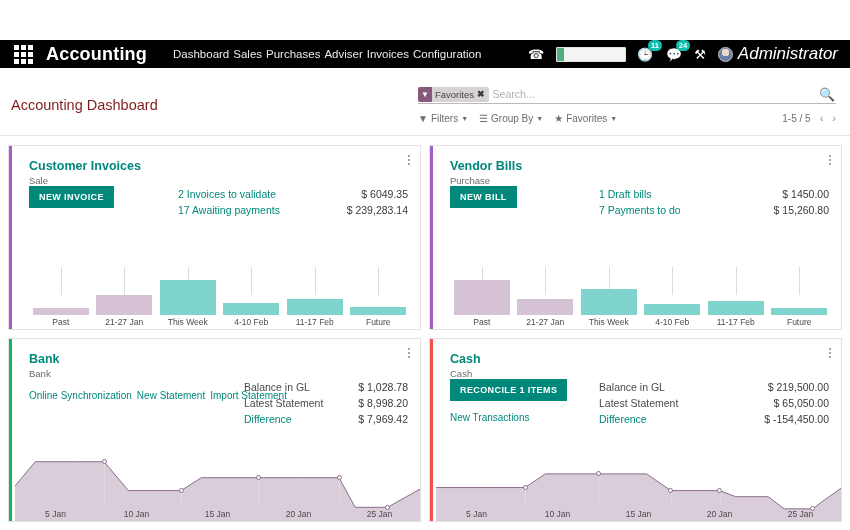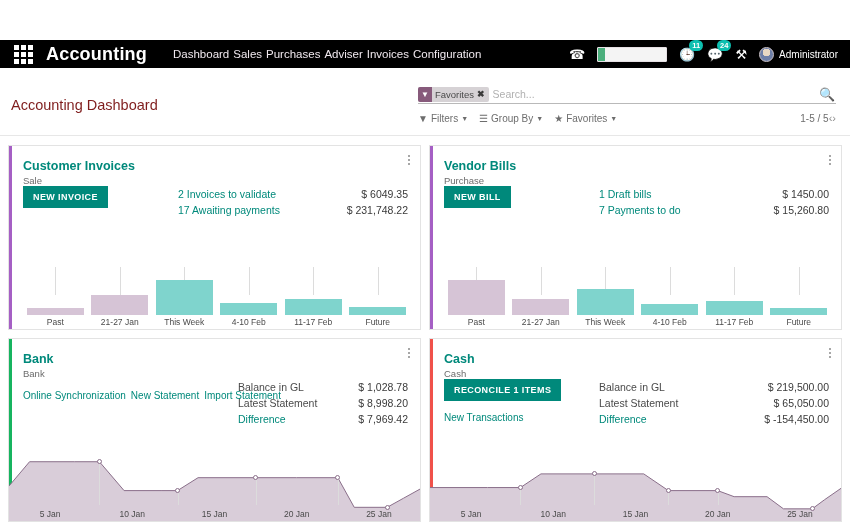--- a/index.html
+++ b/index.html
@@ -58,21 +58,21 @@
     border-radius: 8px; padding: 1px 3px; min-width: 13px;
     text-align: center; line-height: 1.2;
   }
   .tools-icon { font-size: 13px; cursor: pointer; }
   .user-block { display: flex; align-items: center; gap: 5px; cursor: pointer; }
   .avatar {
     width: 15px; height: 15px; border-radius: 50%;
     background: radial-gradient(circle at 50% 34%, #e8d8c4 0 34%, #6d7fa8 36% 100%);
     border: 1px solid #cfc6cc;
   }
-  .user-name { font-size: 10px; color: #ffffff; }
+  .user-name { font-size: 17px; color: #ffffff; font-style: italic; }
 
   
   .control-panel {
     position: absolute; top: 82px; left: 0; right: 0; height: 54px;
     background: #ffffff; border-bottom: 1px solid #e7e7e7;
   }
   .page-title {
     position: absolute; left: 11px; top: 15px;
     font-size: 14.5px; color: #7f1d1d;
   }
@@ -103,34 +103,34 @@
     color: #555; background: transparent;
     font-family: "Liberation Sans", sans-serif;
   }
   .search-input::placeholder { color: #b0b0b0; }
   .search-magnifier { font-size: 13px; color: #666; cursor: pointer; padding-left: 6px; }
   .filters-row {
     display: flex; align-items: center; margin-top: 8px; font-size: 10px; color: #6d6d6d;
   }
   .filter-btn { display: flex; align-items: center; gap: 3px; margin-right: 11px; cursor: pointer; white-space: nowrap; }
   .filter-btn .caret { font-size: 7px; }
-  .pager { margin-left: auto; display: flex; align-items: center; gap: 0; }
+  .pager { margin-left: auto; display: flex; align-items: center; gap: 9px; }
   .pager .count { font-size: 10px; color: #6d6d6d; }
   .pager .arrow { font-size: 11px; color: #8d8d8d; cursor: pointer; }
 
   
   .dash {
     position: absolute; top: 145px; left: 8px; right: 8px; bottom: 8px;
     display: grid; grid-template-columns: 1fr 1fr; grid-template-rows: 1fr 1fr;
     gap: 8px;
   }
   .card {
     background: #ffffff; border: 1px solid #e3e3e3;
     position: relative; overflow: hidden;
-    display: flex; flex-direction: column;
+    display: flex; flex-direction: column; padding-left: 6px;
   }
   .card .left-border { position: absolute; left: 0; top: 0; bottom: 0; width: 3px; }
   .card-body { padding: 10px 12px 0 14px; flex: none; }
   .card-title {
     font-size: 12.5px; font-weight: bold; color: #00897b; cursor: pointer;
     display: inline-block;
   }
   .card-sub { font-size: 9.5px; color: #6b6b6b; margin-top: 1px; }
   .kebab {
     position: absolute; right: 10px; top: 9px;
@@ -294,21 +294,21 @@
         <div class="left-col">
           <button class="btn-primary">NEW INVOICE</button>
         </div>
         <div class="stats">
           <div class="stat-row">
             <span class="stat-label">2 Invoices to validate</span>
             <span class="stat-val">$ 6049.35</span>
           </div>
           <div class="stat-row">
             <span class="stat-label">17 Awaiting payments</span>
-            <span class="stat-val">$ 231,748.22</span>
+            <span class="stat-val">$ 239,283.14</span>
           </div>
         </div>
       </div>
     </div>
     <div class="bar-graph">
         <div class="bar-slot">
           <div class="tick"></div>
           <div class="bar" style="height: 7px; background: rgb(214, 196, 214);"></div>
           <div class="bl">Past</div>
         </div>

